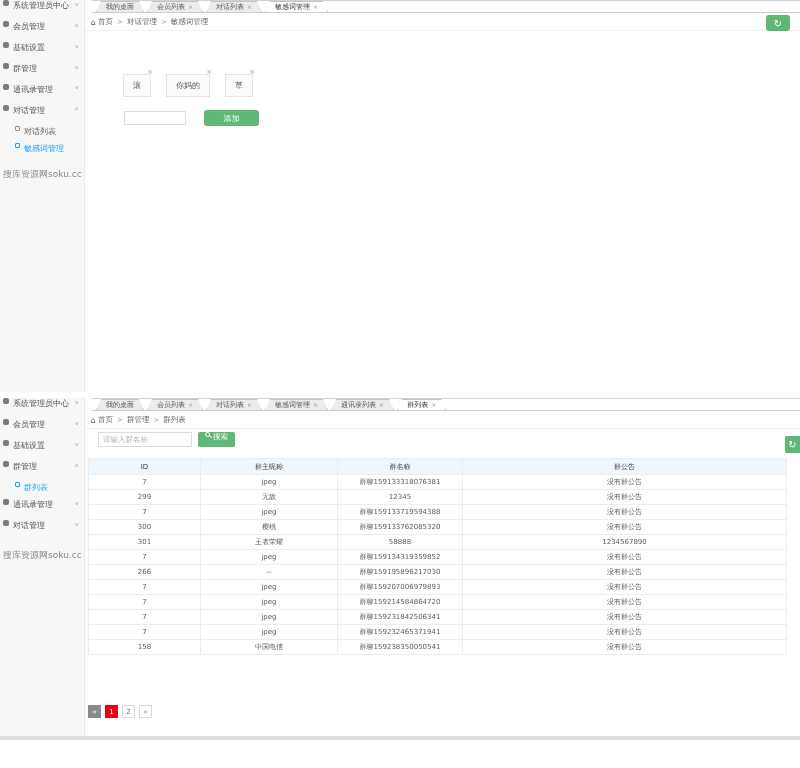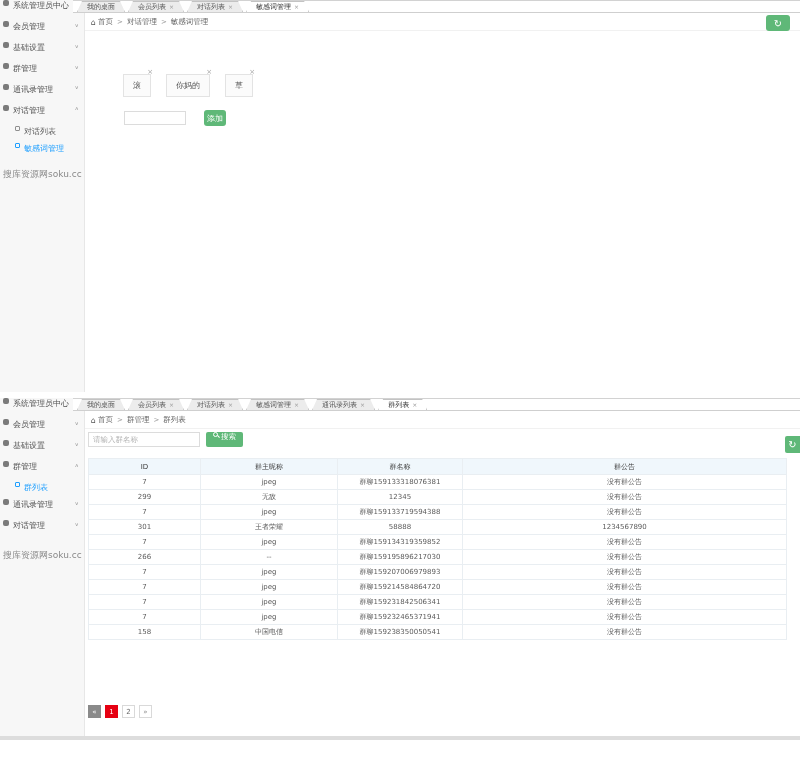--- a/index.html
+++ b/index.html
@@ -20,21 +20,21 @@
     border-radius:2px; margin-right:4px; }
   .side-item .sarrow { margin-left:auto; font-size:6px; color:#9a9a9a; transform:scaleY(.8); }
   .side-item.sub { height:17px; padding-left:15px; color:#5a5a5a; }
   .side-item.sub .sicon { width:5px; height:5px; background:transparent;
     border:1px solid #8f8f8f; border-radius:1px; }
   .side-item.sub.active { color:#1E9FFF; }
   .side-item.sub.active .sicon { border-color:#1E9FFF; }
   .side-footer { padding:8px 3px 0 3px; font-size:9px; color:#8a8a8a; white-space:nowrap; }
 
   
-  .tabbar { position:absolute; left:73px; right:0; top:0; height:13px;
+  .tabbar { position:absolute; left:92px; right:0; top:0; height:13px;
     border-top:1px solid #d2d2d2; border-bottom:1px solid #cfcfcf;
     background:#fff; display:flex; align-items:stretch; padding-left:4px; }
   .tab { position:relative; display:flex; align-items:center; gap:3px;
     font-size:7px; color:#555; background:#ececec; border:1px solid #c3c3c3; border-bottom:none;
     padding:0 9px; margin-right:3px; cursor:pointer;
     clip-path: polygon(5px 0, calc(100% - 5px) 0, 100% 100%, 0 100%); }
   .tab.active { background:#fff; color:#333; }
   .tab .tx { font-size:6px; color:#9a9a9a; line-height:1; }
 
   
@@ -52,27 +52,27 @@
   #screen1 .refresh { right:10px; top:15px; width:24px; height:16px; border-radius:3px; font-size:10px; }
   #screen2 .refresh { right:0; top:38px; width:15px; height:17px; border-radius:2px 0 0 2px; font-size:10px; }
 
   
   .tagrow { position:absolute; left:123px; top:74px; display:flex; gap:15px; }
   .tag { position:relative; background:#fbfbfb; border:1px solid #e3e3e3;
     font-size:8px; color:#555; padding:5px 9px; min-width:22px; text-align:center; }
   .tagx { position:absolute; top:-7px; right:-3px; font-size:7px; color:#a7a7a7; cursor:pointer; }
   .addrow { position:absolute; left:124px; top:110px; display:flex; align-items:center; gap:18px; }
   .word-input { width:62px; height:14px; border:1px solid #dcdcdc; font-size:8px; padding:0 3px; outline:none; }
-  .add-btn { width:22px; height:16px; background:#5FB878; color:#fff; border:none;
+  .add-btn { width:55px; height:16px; background:#5FB878; color:#fff; border:none;
     border-radius:3px; font-size:8px; cursor:pointer; font-family:Liberation Serif, serif; }
 
   
   .search-row { position:absolute; left:88px; top:34px; display:flex; align-items:center; }
-  .search-input { width:112px; height:15px; border:1px solid #dcdcdc; font-size:7.5px;
-    padding:0 4px; outline:none; color:#555; }
+  .search-input { width:94px; height:15px; border:1px solid #dcdcdc; font-size:7.5px;
+    padding:0 4px; outline:none; color:#555;margin-left:10px; }
   .search-input::placeholder { color:#b5b5b5; }
   .search-btn { margin-left:6px; height:15px; padding:0 7px; background:#5FB878; color:#fff;
     border:none; border-radius:2px; font-size:7.5px; display:flex; align-items:flex-start; gap:3px;
     cursor:pointer; font-family:inherit; }
   .mag { position:relative; width:5px; height:5px; border:1px solid #fff; border-radius:50%; }
   .mag::after { content:""; position:absolute; width:3px; height:1px; background:#fff;
     right:-3px; bottom:-1px; transform:rotate(45deg); }
 
   .grid { position:absolute; left:88px; top:60px; width:698px; border-collapse:collapse;
     table-layout:fixed; }
@@ -363,20 +363,26 @@
           <td>没有群公告</td>
         </tr>
 
         <tr>
           <td>7</td>
           <td>jpeg</td>
           <td>群聊159133719594388</td>
           <td>没有群公告</td>
         </tr>
 
+        <tr>
+          <td>300</td>
+          <td>樱桃</td>
+          <td>群聊159133762085320</td>
+          <td>没有群公告</td>
+        </tr>
 
 
         <tr>
           <td>301</td>
           <td>王者荣耀</td>
           <td>58888</td>
           <td>1234567890</td>
         </tr>
 
         <tr>

